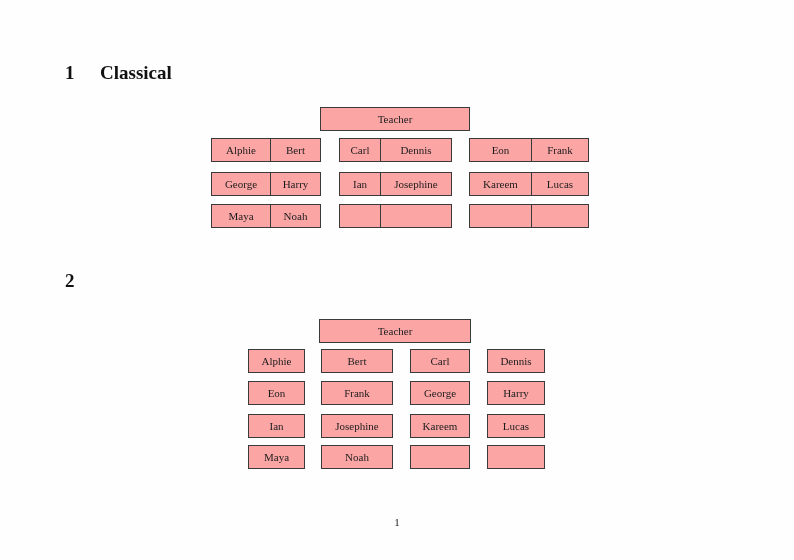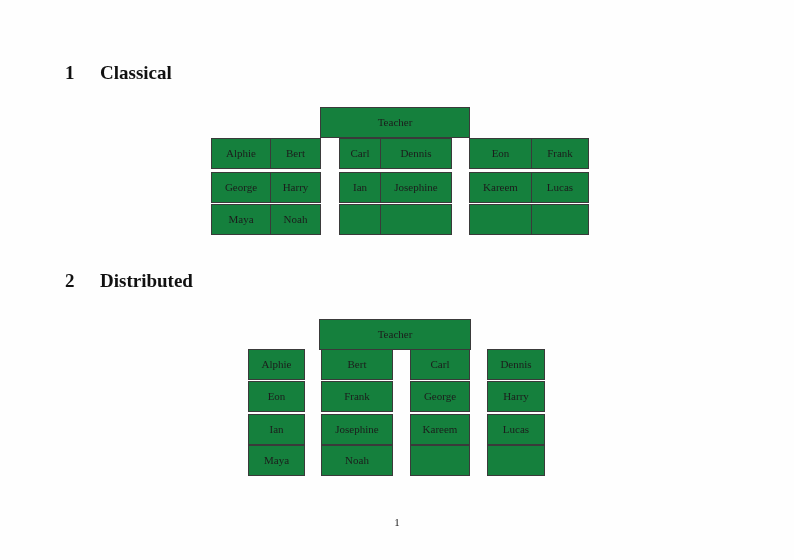--- a/index.html
+++ b/index.html
@@ -17,23 +17,23 @@
     position: absolute;
     left: 65px;
     display: flex;
     font-size: 19px;
     font-weight: bold;
     color: #111;
   }
   .secnum { display: inline-block; width: 35px; }
   .box {
     position: absolute;
-    height: 31px;
+    height: 24px;
     border: 1px solid #3a3a3a;
-    background: #15803d;
+    background: #fca5a5;
     display: flex;
     align-items: center;
     justify-content: center;
     font-size: 11px;
     line-height: 1;
     white-space: nowrap;
     text-align: center;
   }
   .pair { justify-content: flex-start; padding: 0; }
   .seat {
@@ -100,21 +100,20 @@
     <span class="seat" style="width:40px"></span>
     <span class="seat right"></span>
   </div>
   <div class="box pair" style="left:469px;top:204px;width:120px">
     <span class="seat" style="width:61px"></span>
     <span class="seat right"></span>
   </div>
 
   <div class="sec" style="top:270px">
     <span class="secnum">2</span>
-    <span>Distributed</span>
   </div>
 
   <div class="box" style="left:319px;top:319px;width:152px">
     <span>Teacher</span>
   </div>
 
   <div class="box" style="left:248px;top:349px;width:57px">
     <span>Alphie</span>
   </div>
   <div class="box" style="left:321px;top:349px;width:72px">

